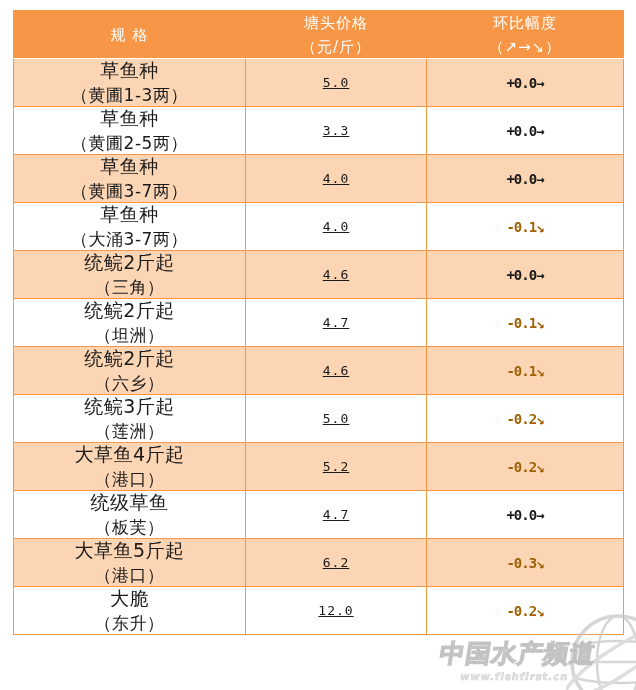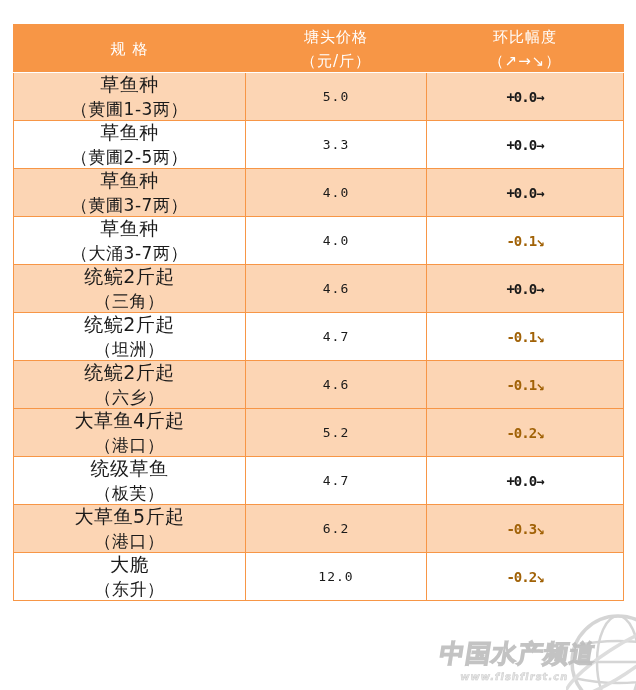--- a/index.html
+++ b/index.html
@@ -6,21 +6,21 @@
   html,body { width:636px; height:690px; }
   body {
     position:relative;
     background:#ffffff;
     overflow:hidden;
     font-family:"DejaVu Sans","Liberation Sans",sans-serif;
   }
 
   
   .price-table {
-    position:absolute; left:13px; top:24px;
+    position:absolute; left:13px; top:10px;
     width:610px;
     border-collapse:collapse;
     table-layout:fixed;
   }
   .price-table col.c1 { width:232px; }
   .price-table col.c2 { width:181px; }
   .price-table col.c3 { width:197px; }
 
   .price-table td {
     border:1px solid #F79646;
@@ -47,20 +47,21 @@
   .price-table tbody tr td { background:#ffffff; }
   .price-table tbody tr.alt td { background:#FCD5B4; }
 
   .spec-l1 { font-size:19px; line-height:15px; margin-bottom:10px; letter-spacing:0.5px; }
   .spec-l2 { font-size:17px; line-height:14px; letter-spacing:0.5px; }
 
   td.price-cell {
     font-family:"DejaVu Sans Mono","Liberation Mono",monospace;
     font-size:13px;
     letter-spacing:1px;
+    text-decoration:underline;
   }
   td.change-cell {
     font-family:"DejaVu Sans Mono","Liberation Mono",monospace;
     font-size:14px;
     font-weight:700;
     letter-spacing:-1px;
   }
   td.change-cell.flat { color:#1a1a1a; }
   td.change-cell.down { color:#a16207; }
 
@@ -171,20 +172,28 @@
         <td class="change-cell down">-0.1↘</td>
       </tr>
       <tr class="alt">
         <td>
           <div class="spec-l1">统鲩2斤起</div>
           <div class="spec-l2">（六乡）</div>
         </td>
         <td class="price-cell">4.6</td>
         <td class="change-cell down">-0.1↘</td>
       </tr>
+      <tr>
+        <td>
+          <div class="spec-l1">统鲩3斤起</div>
+          <div class="spec-l2">（莲洲）</div>
+        </td>
+        <td class="price-cell">5.0</td>
+        <td class="change-cell down">-0.2↘</td>
+      </tr>
       <tr class="alt">
         <td>
           <div class="spec-l1">大草鱼4斤起</div>
           <div class="spec-l2">（港口）</div>
         </td>
         <td class="price-cell">5.2</td>
         <td class="change-cell down">-0.2↘</td>
       </tr>
       <tr>
         <td>

